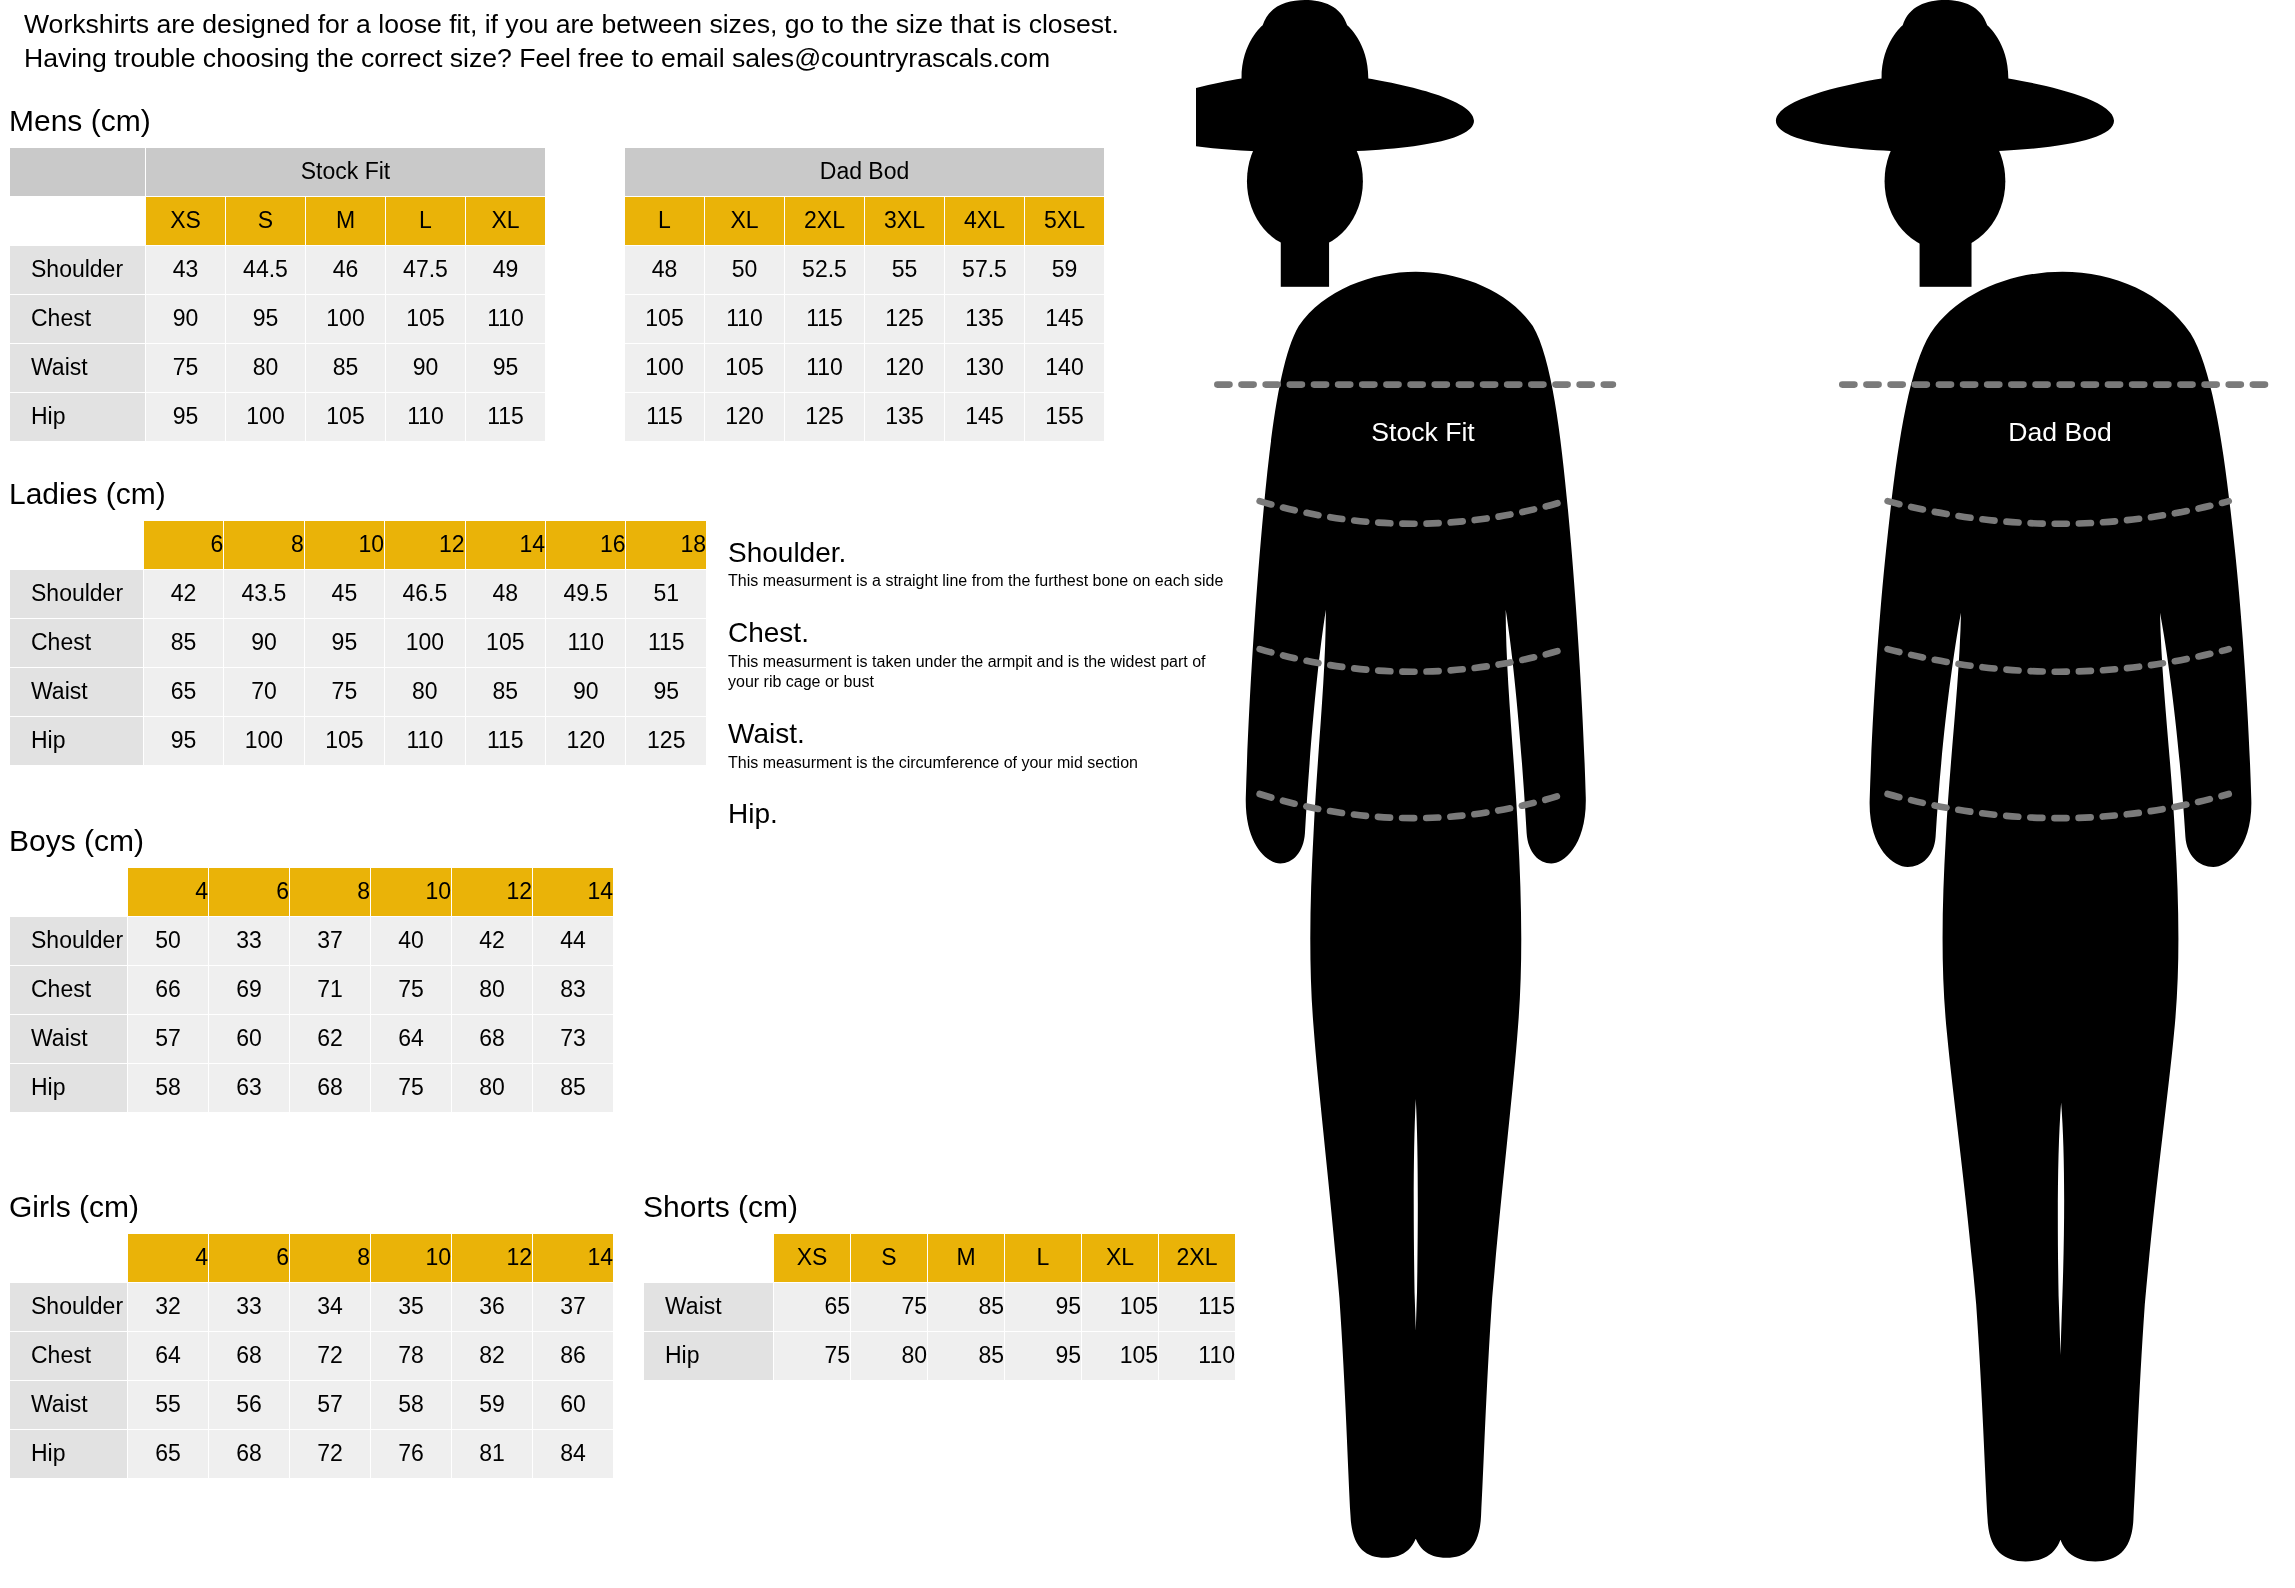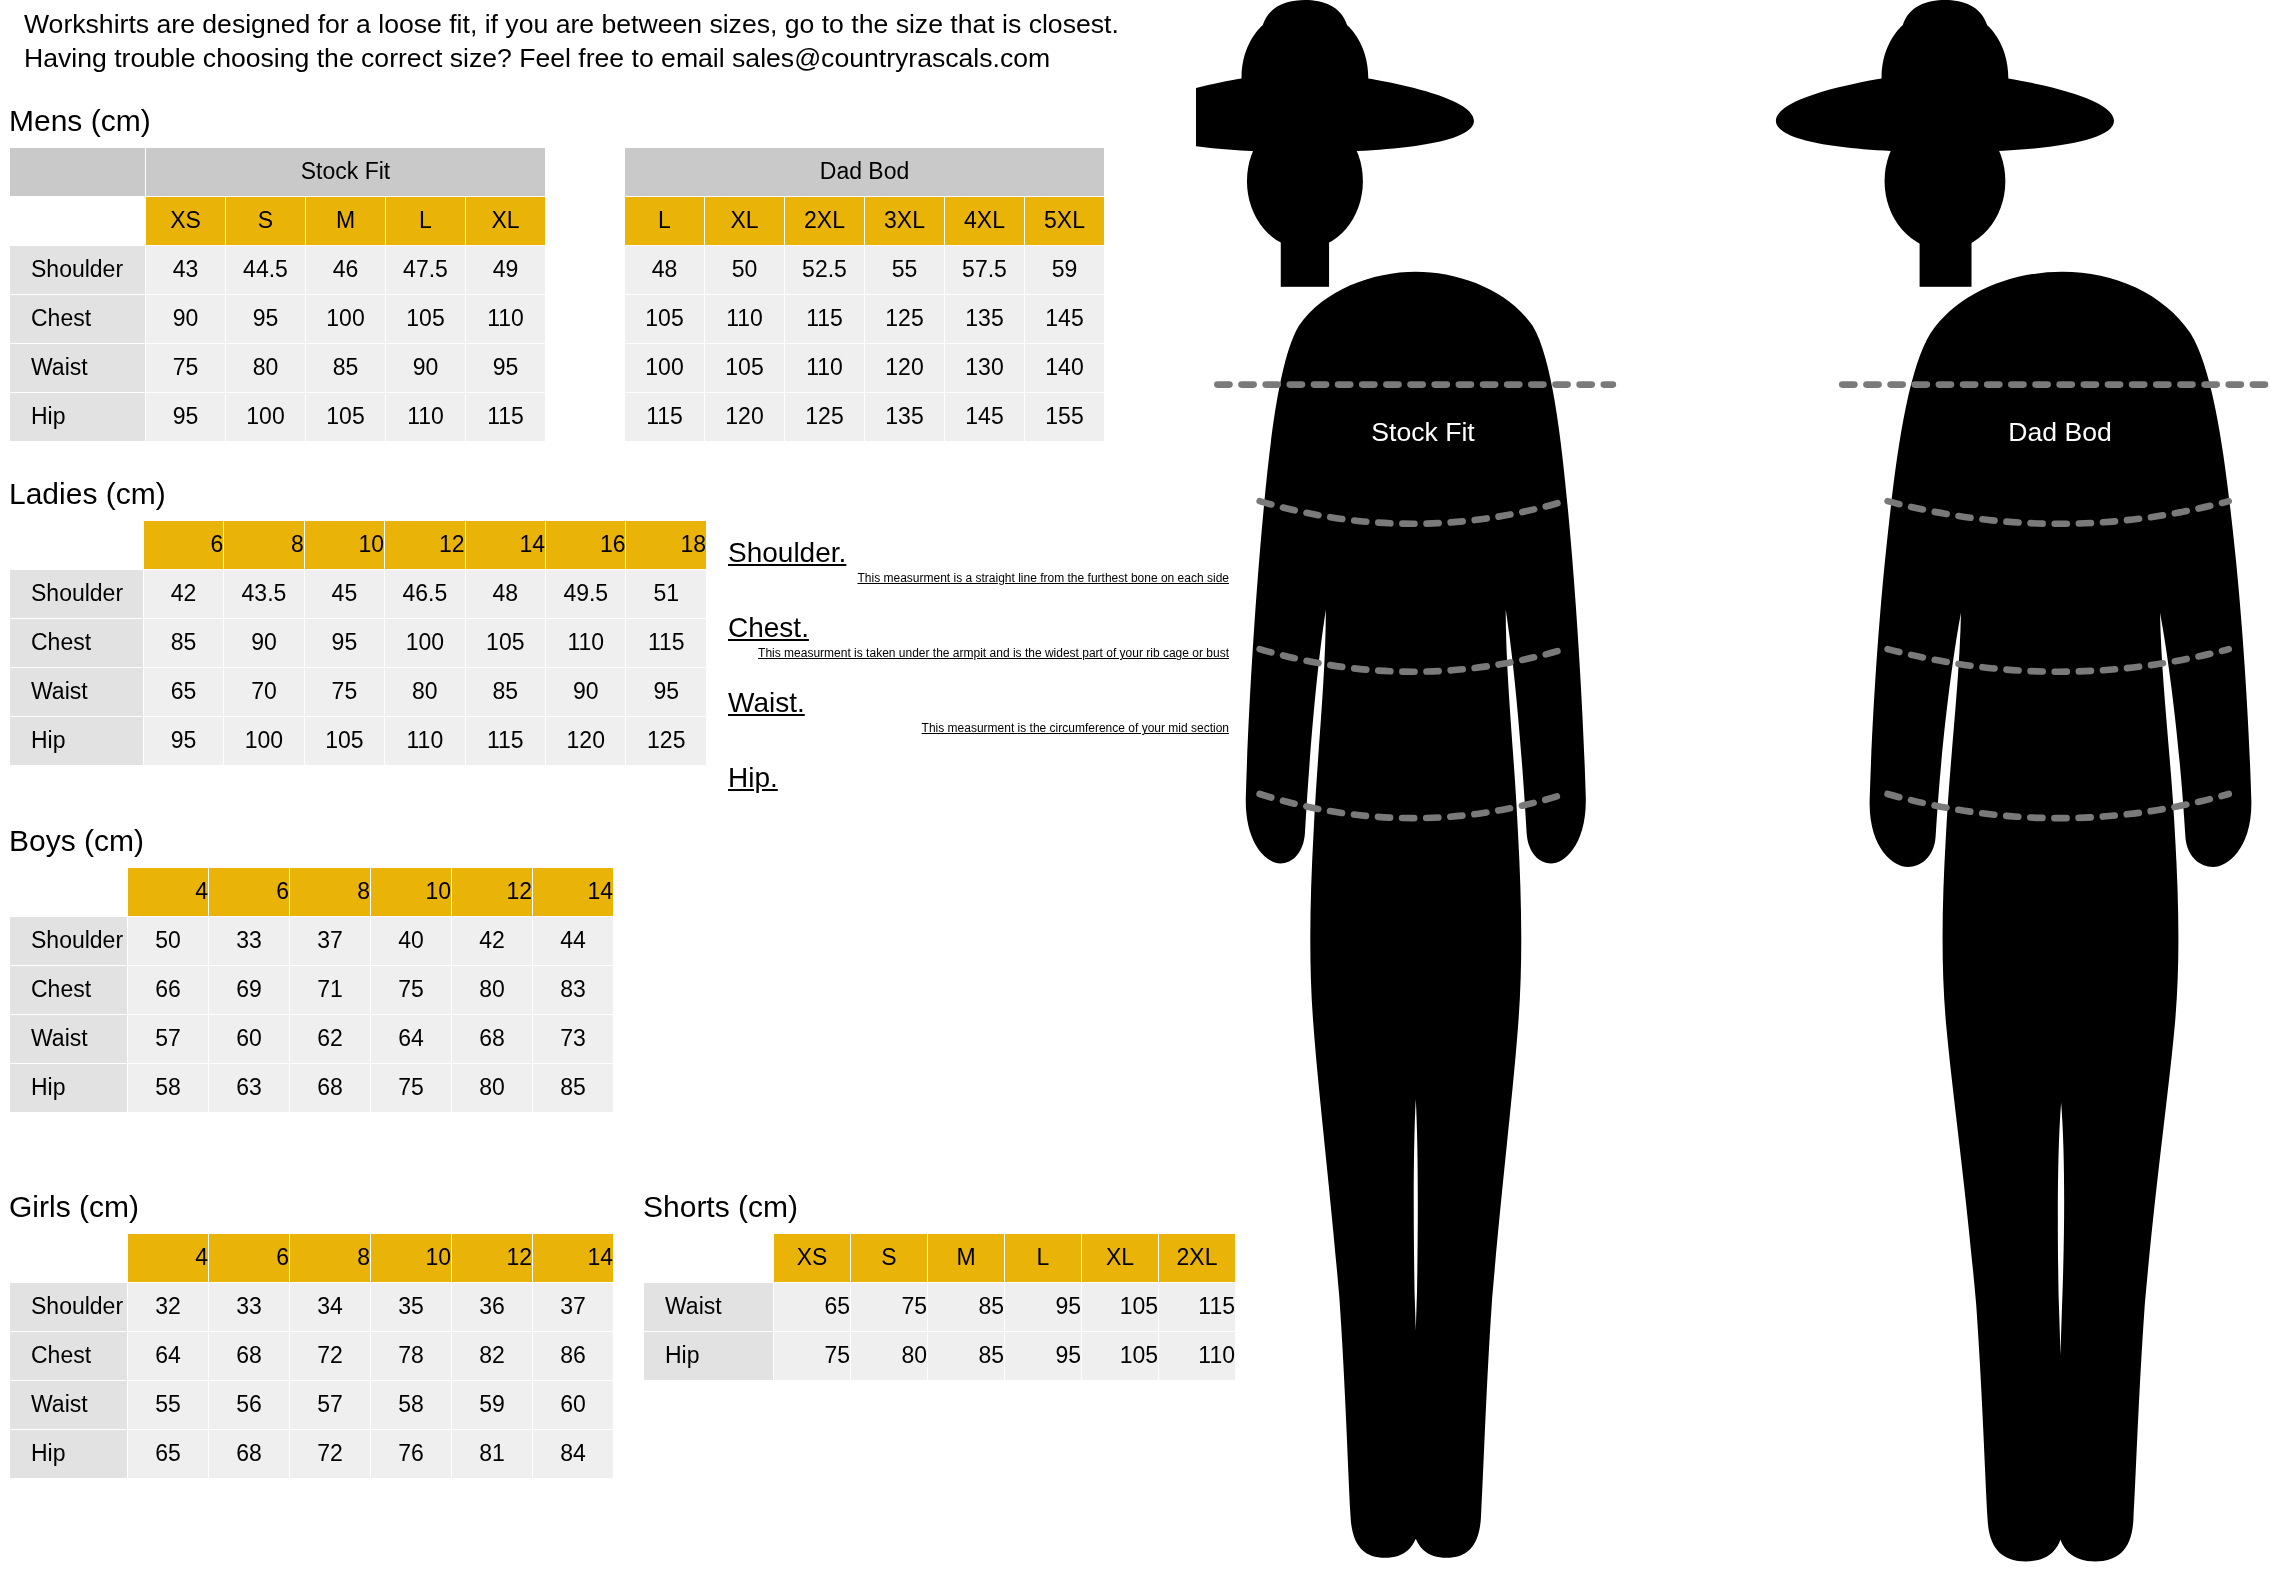--- a/index.html
+++ b/index.html
@@ -90,31 +90,29 @@
   #shorts-table col.c { width: 77px; }
 
   .num-right { text-align: right !important; padding-right: 11px; }
 
   
   .defs {
     position: absolute;
     left: 728px;
     top: 537px;
     width: 501px;
-    text-decoration: underline;
   }
   .def { margin-bottom: 25px; }
   .def-term {
     font-size: 28px;
     margin-bottom: 2.4px;
   }
   .def-desc {
-    font-size: 12px;
+    font-size: 16px;
     line-height: 1.3;
-    text-align: right;
   }
 
   
   .figures {
     position: absolute;
     left: 1196px;
     top: 0;
     width: 1100px;
     height: 1588px;
   }

